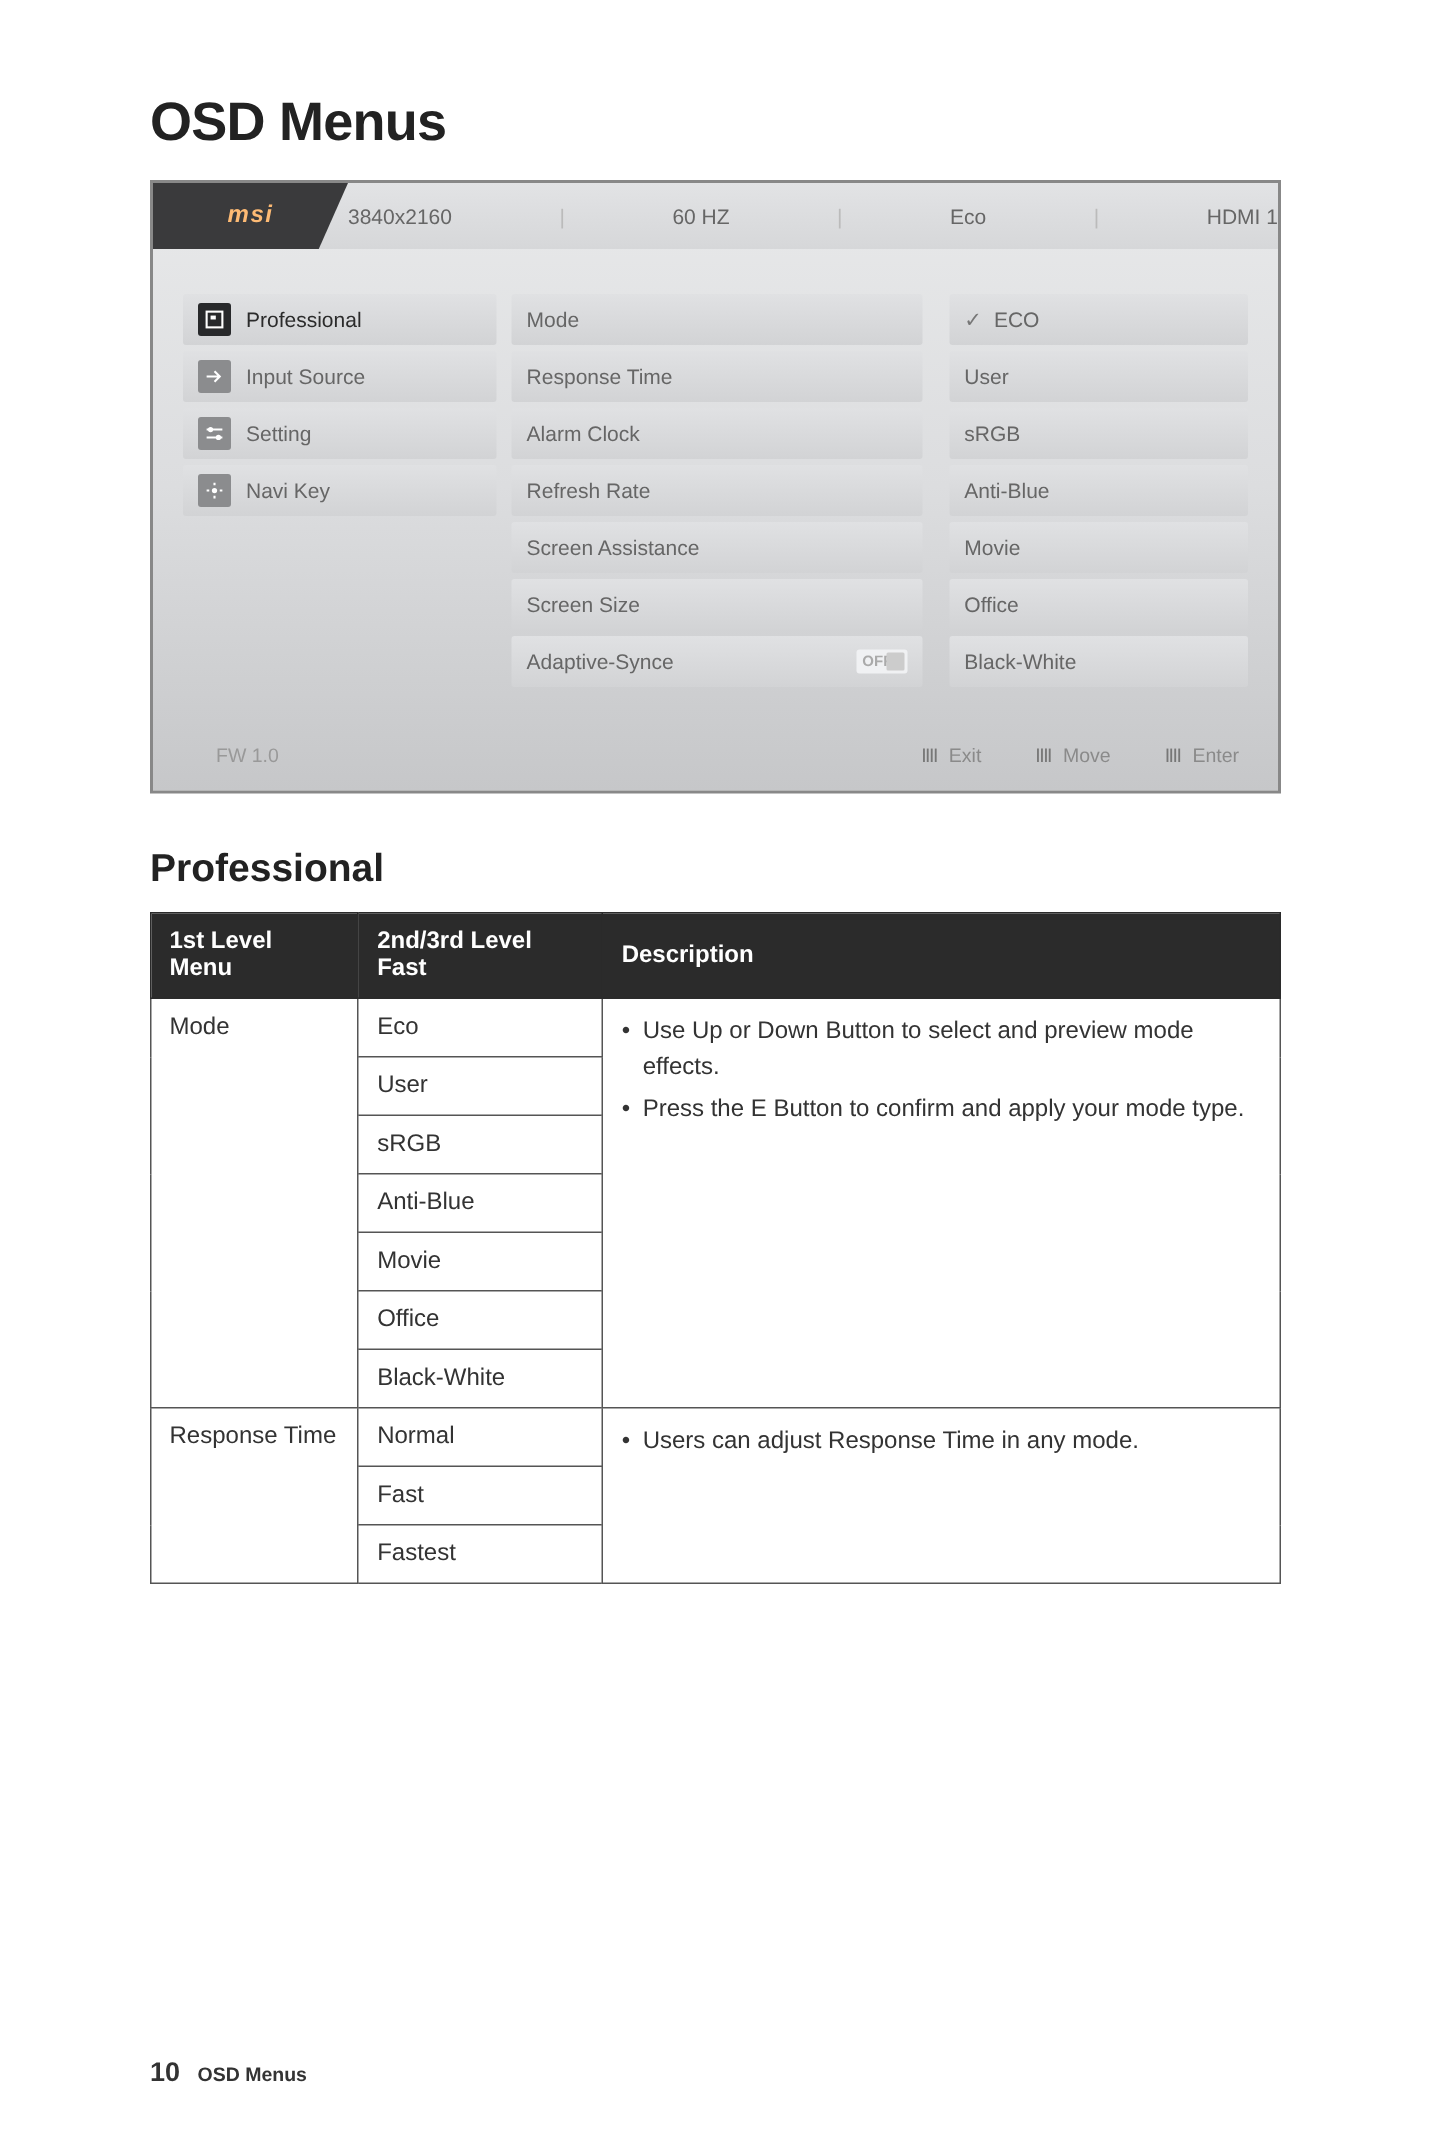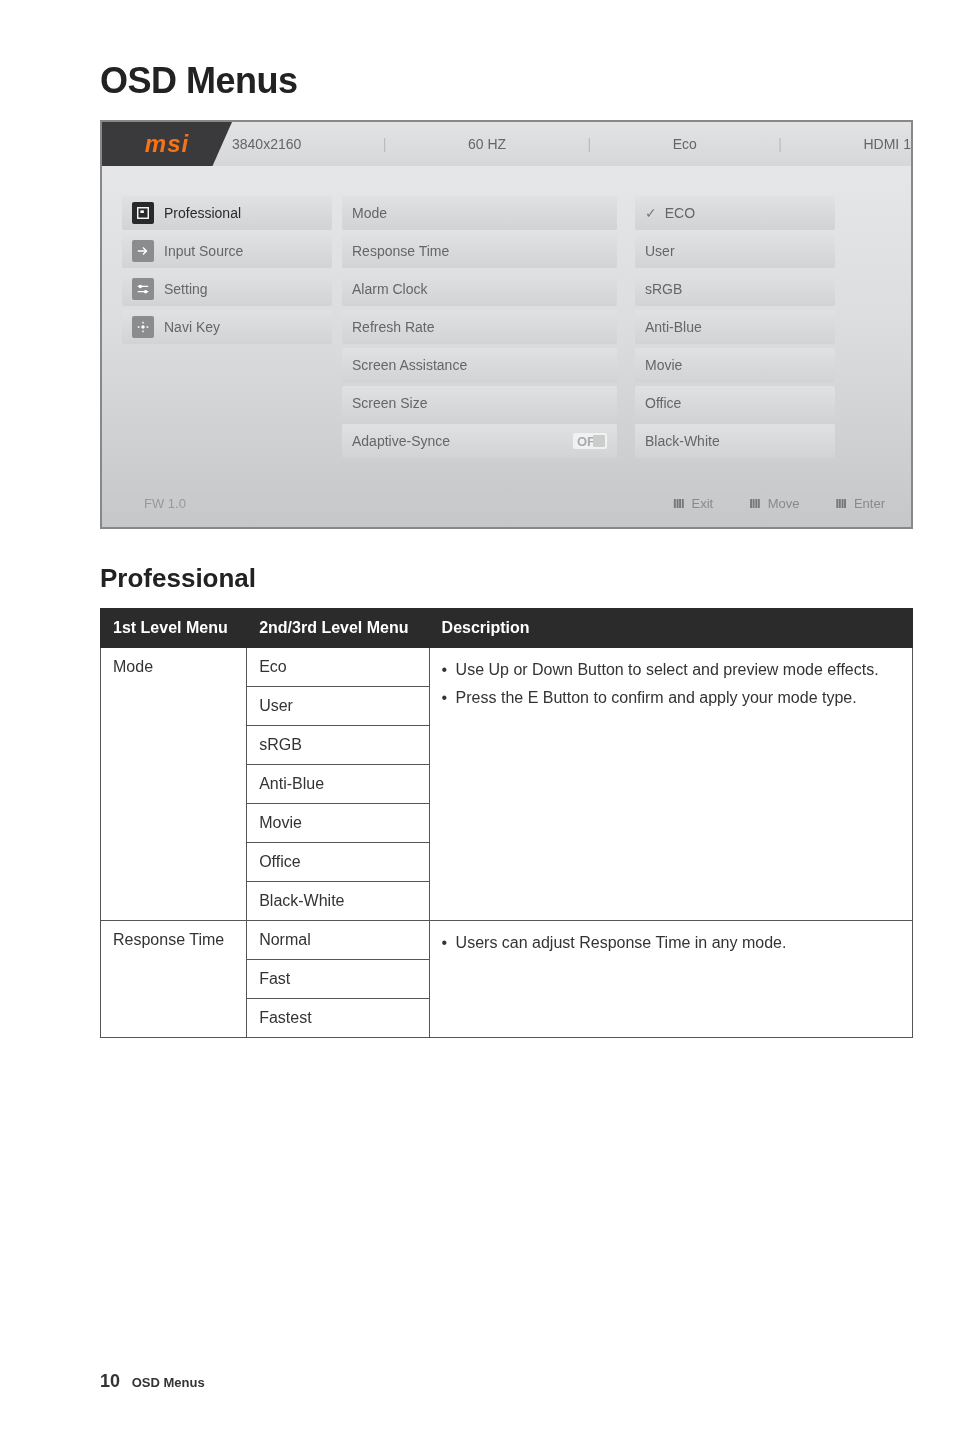--- a/index.html
+++ b/index.html
@@ -1,33 +1,33 @@
 <!DOCTYPE html>
 <html><head>
 <meta charset="utf-8">
 <style>
   * { box-sizing: border-box; margin: 0; padding: 0; }
   html, body { width: 954px; height: 1432px; background: #fff; font-family: Arial, Helvetica, sans-serif; color: #333; }
-  .page { padding: 60px 41px 40px 100px; position: relative; height: 100%; }
+  .page { padding: 60px 100px 40px 100px; position: relative; height: 100%; }
   h1.title { font-size: 36px; font-weight: 800; margin-bottom: 18px; letter-spacing: -0.5px; color: #222; }
 
   
   .osd {
     width: 100%; border: 2px solid #888; background: linear-gradient(to bottom, #e8e9ea 0%, #dcdddf 50%, #c6c7c9 100%);
     position: relative; padding-bottom: 12px;
   }
   .osd-top {
     display: flex; align-items: center; height: 44px;
     background: linear-gradient(to bottom, #e2e3e5 0%, #d6d7d9 100%);
   }
   .brand-tab {
     width: 130px; height: 44px; background: #3a3a3c;
     clip-path: polygon(0 0, 100% 0, 85% 100%, 0 100%);
     display: flex; align-items: center; justify-content: center;
-    color: #f97316; font-weight: 800; font-style: italic; font-size: 24px; letter-spacing: 1px;
+    color: #fdba74; font-weight: 800; font-style: italic; font-size: 16px; letter-spacing: 1px;
   }
   .statuses { flex: 1; display: flex; justify-content: space-between; font-size: 14px; color: #666; font-weight: 500; }
   .statuses .sep { color: #bbb; }
   .osd-body { display: flex; padding: 30px 20px 28px 20px; gap: 0; position: relative; }
   .col { display: flex; flex-direction: column; gap: 4px; }
   .col1 { width: 210px; }
   .col2 { width: 275px; margin-left: 10px; }
   .col3 { width: 200px; margin-left: 18px; }
   .row {
     height: 34px; display: flex; align-items: center; padding: 0 10px;
@@ -38,31 +38,31 @@
   .row .micon {
     width: 22px; height: 22px; background: #8b8c8e; margin-right: 10px;
     display: inline-flex; align-items: center; justify-content: center; border-radius: 2px;
   }
   .row .micon svg { width: 14px; height: 14px; }
   .row.sel { color: #2b2b2b; font-weight: 500; }
   .row.sel .micon { background: #28292b; }
   .row .check { margin-right: 8px; color: #777; font-size: 14px; }
   .row .toggle {
     margin-left: auto; width: 34px; height: 16px; background: #f0f1f3; border-radius: 2px;
-    position: relative; font-size: 13px; color: #aaa; display: flex; align-items: center; padding-left: 4px; font-weight: bold;
+    position: relative; font-size: 10px; color: #aaa; display: flex; align-items: center; padding-left: 4px; font-weight: bold;
   }
   .row .toggle::after { content:""; position:absolute; right:2px; top:2px; width:12px; height:12px; background:#ccc; border-radius:1px; }
 
   .osd-bottom {
     display: flex; align-items: center; padding: 10px 26px 4px 26px; font-size: 13px; color: #8a8a8a;
   }
   .osd-bottom .fw { flex: 0 0 auto; color: #999; margin-left: 16px; }
   .osd-bottom .spacer { flex: 1; }
   .osd-bottom .hint { display: flex; align-items: center; margin-left: 36px; gap: 8px; }
-  .osd-bottom .bars { letter-spacing: -1px; font-weight: 700; color: #777; }
+  .osd-bottom .bars { letter-spacing: -1px; font-weight: 400; color: #777; }
 
   
   h2.section { font-size: 26px; font-weight: 800; margin: 34px 0 14px 0; color: #222; }
 
   
   table.ref { width: 100%; border-collapse: collapse; font-size: 16px; }
   table.ref th { background: #2b2b2b; color: #fff; text-align: left; padding: 10px 12px; border: 1px solid #2b2b2b; font-weight: 700; }
   table.ref td { border: 1px solid #555; padding: 10px 12px; vertical-align: top; color: #333; }
   table.ref td.desc { font-size: 16px; line-height: 1.5; }
   table.ref td.desc ul { list-style: none; padding-left: 0; }
@@ -204,21 +204,21 @@
       </span>
     </div>
   </div>
 
   <h2 class="section">Professional</h2>
 
   <table class="ref">
     <thead>
       <tr>
         <th>1st Level Menu</th>
-        <th>2nd/3rd Level Menu</th>
+        <th>2nd/3rd Level Fast</th>
         <th>Description</th>
       </tr>
     </thead>
     <tbody>
 
       <tr>
         <td rowspan="7">Mode</td>
         <td>Eco</td>
         <td rowspan="7" class="desc">
           <ul>

